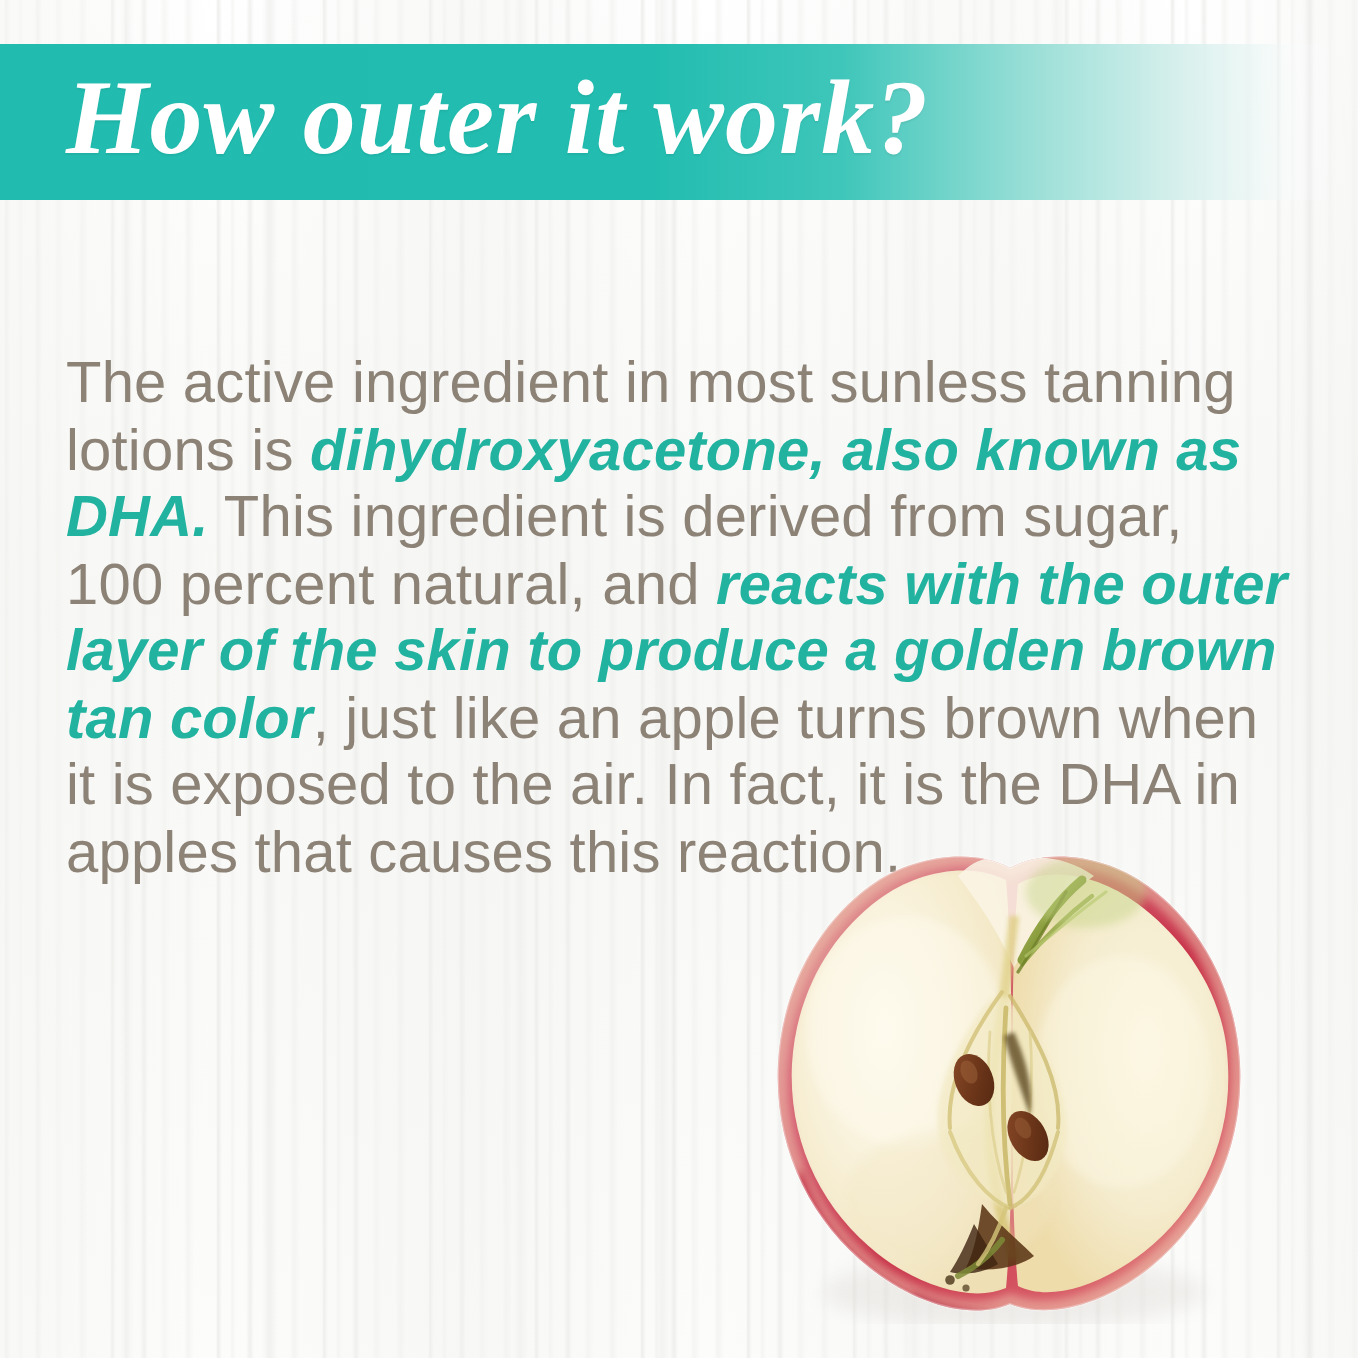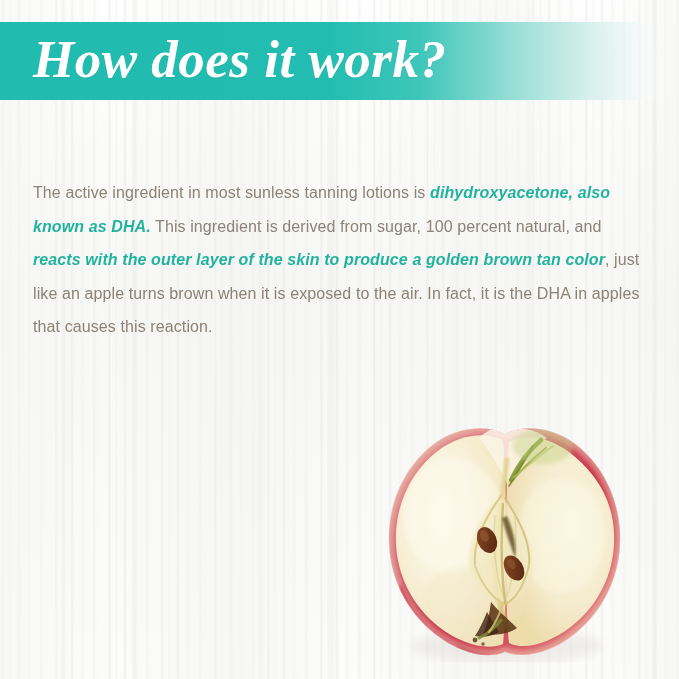--- a/index.html
+++ b/index.html
@@ -107,21 +107,21 @@
   }
 
   
   .copy {
     position: absolute;
     left: 33px;
     top: 176px;
     width: 614px;
     color: #8c8276;
     font-family: "Liberation Sans", sans-serif;
-    font-size: 16px;
+    font-size: 29px;
     line-height: 33.5px;
     letter-spacing: 0.1px;
     font-weight: 400;
   }
   .copy em.hl {
     color: #22b3a0;
     font-style: italic;
     font-weight: 700;
   }
 
@@ -141,21 +141,21 @@
 </style>
 </head>
 <body>
 
 <div class="page">
 
   <div class="texture"></div>
   <div class="texture-soft"></div>
 
   <div class="banner" style="--teal: #21bcaf;">
-    <div class="banner-title">How does it work?</div>
+    <div class="banner-title">How outer it work?</div>
   </div>
 
   <div class="copy" style="color: rgb(140, 130, 118);">
     <span>The active ingredient in most sunless tanning lotions is </span><em class="hl" style="color: rgb(34, 179, 160);">dihydroxyacetone, also known as DHA.</em><span> This ingredient is derived from sugar, 100 percent natural, and </span><em class="hl" style="color: rgb(34, 179, 160);">reacts with the outer layer of the skin to produce a golden brown tan color</em><span>, just like an apple turns brown when it is exposed to the air. In fact, it is the DHA in apples that causes this reaction.</span>
   </div>
 
   <div class="apple-wrap">
     <div class="apple">
       <svg viewBox="0 0 244 238" xmlns="http://www.w3.org/2000/svg" aria-hidden="true">
         <defs>

